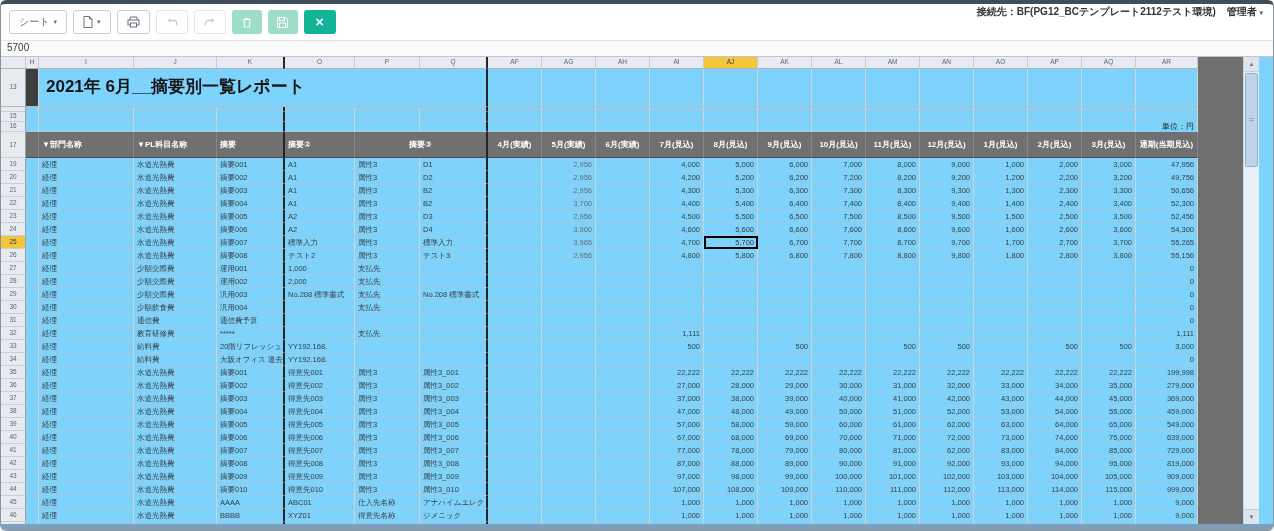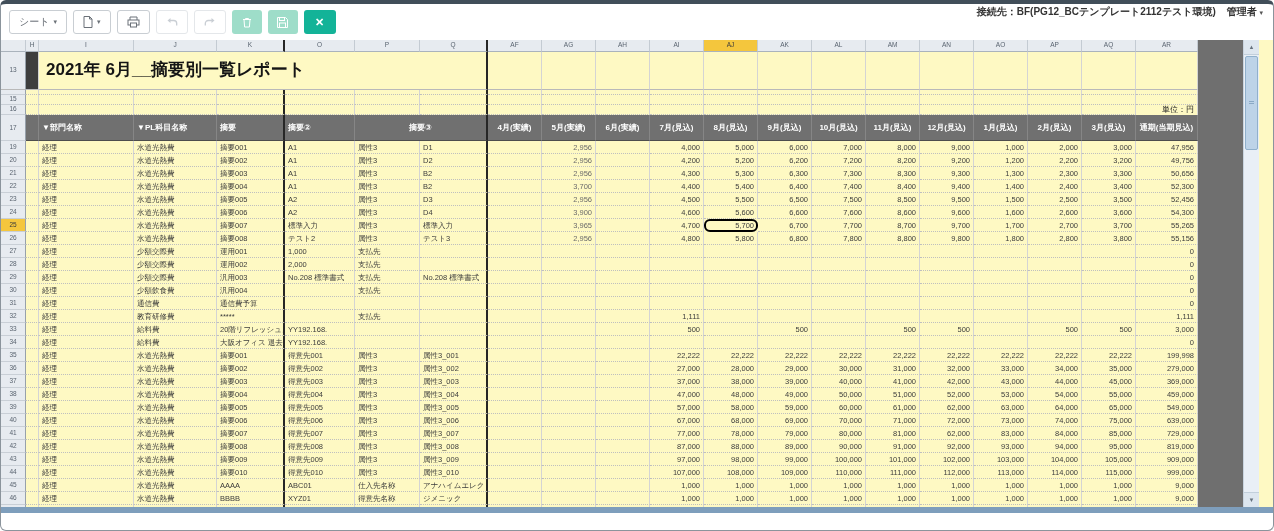--- a/index.html
+++ b/index.html
@@ -16,39 +16,39 @@
   .brand{position:absolute;right:10px;top:2px;text-align:right;line-height:1.25;}
   .logo{color:#21a express06b;}
   .logo{color:#21a06b;font-size:16px;font-weight:bold;letter-spacing:.2px;}
   .logo .dot{color:#21a06b;}
   .conn{font-size:10px;font-weight:bold;color:#333;}
   .conn .usr{margin-left:8px;}
   .conn .caret{color:#555;}
   
   .namebox{height:17px;border-top:1px solid #e3e3e3;border-bottom:1px solid #c5c5c5;background:#fbfbfb;font-size:10px;color:#3d3d3d;padding:1px 6px;box-sizing:border-box;}
   
-  .gridwrap{position:relative;height:473px;background:#fef9c3;overflow:hidden;}
+  .gridwrap{position:relative;height:473px;background:#7dd3fc;overflow:hidden;}
   table{border-collapse:separate;border-spacing:0;table-layout:fixed;width:1197px;}
   td{height:13px;padding:0 3px;font-size:7.5px;color:#3c3c3c;white-space:nowrap;overflow:hidden;border-right:1px solid #d4d4d4;border-bottom:1px dotted #bfbfbf;box-sizing:border-box;line-height:1.3;}
   .num{background:#e7ebf0;border-right:1px solid #97a1ab;border-bottom:1px solid #c9cfd6;text-align:center;font-size:6.5px;color:#5a6470;padding:0;}
   .lrow td{height:12px;background:#e7ebf0;border-right:1px solid #c4cbd3;border-bottom:1px solid #aab3bc;text-align:center;font-size:6.5px;color:#5a6470;padding:0;}
   .lrow td.selcol{background:#f4c63d;color:#3b3b3b;}
   .selrow{background:#f4c63d !important;color:#3b3b3b !important;}
   .rt td{height:38px;border-bottom:1px solid #b9b9b9;}
   .hbar{background:#3e3e3e;}
   .title{font-size:17px;font-weight:bold;color:#151515;padding-left:7px;}
   .r14 td{height:5px;font-size:4px;}
   .r15 td,.r16 td{height:10px;}
   .hr td{height:26px;}
   .hd{background:#707070;color:#fff;font-weight:bold;font-size:8px;border-right:1px solid #868686;border-bottom:1px solid #4d4d4d;}
   .hd.c{text-align:center;}
   .mon,.tot{text-align:right;}
   .act{color:#6b6b6b;}
   .thickR{border-right:2px solid #262626 !important;}
-  .selcell{outline:2px solid #000;outline-offset:-2px;border-radius:6px;}
+  .selcell{outline:2px solid #000;outline-offset:-2px;}
   .unit{font-size:8px;font-weight:normal;color:#222;text-align:right;border-bottom:none;}
   
   .filler{position:absolute;left:1197px;top:0;width:45px;bottom:6px;background:#6f6f6f;}
   .vscroll{position:absolute;left:1242px;top:0;width:16px;bottom:6px;background:#e9eff6;border-left:1px solid #c9d4df;box-sizing:border-box;}
   .sbtn{position:absolute;left:0;width:100%;height:14px;background:#dde6ef;color:#66727e;font-size:6px;text-align:center;line-height:14px;}
   .sbtn.up{top:0;border-bottom:1px solid #c2cfdb;}
   .sbtn.down{bottom:0;border-top:1px solid #c2cfdb;}
   .thumb{position:absolute;left:1px;right:1px;top:16px;height:92px;background:#bdd3e8;border:1px solid #90b0cc;border-radius:2px;}
   .thumb .grip{position:absolute;left:3px;right:3px;top:44px;border-top:1px solid #8aa9c5;box-shadow:0 2px 0 #8aa9c5;}
   .hstrip{position:absolute;left:0;right:0;bottom:0;height:6px;background:#7e9ebc;}
@@ -119,20 +119,21 @@
     </button>
 
     <div class="brand">
       <div class="conn">
         <span>接続先：BF(PG12_BCテンプレート2112テスト環境)</span>
         <span class="usr"><span>管理者</span> <span class="caret">▾</span></span>
       </div>
     </div>
   </div>
 
+  <div class="namebox">5700</div>
 
   <div class="gridwrap">
     <table>
         <colgroup>
           <col style="width: 25px;">
           <col style="width: 13px;">
           <col style="width: 95px;">
           <col style="width: 83px;">
           <col style="width: 68px;">
           <col style="width: 70px;">

